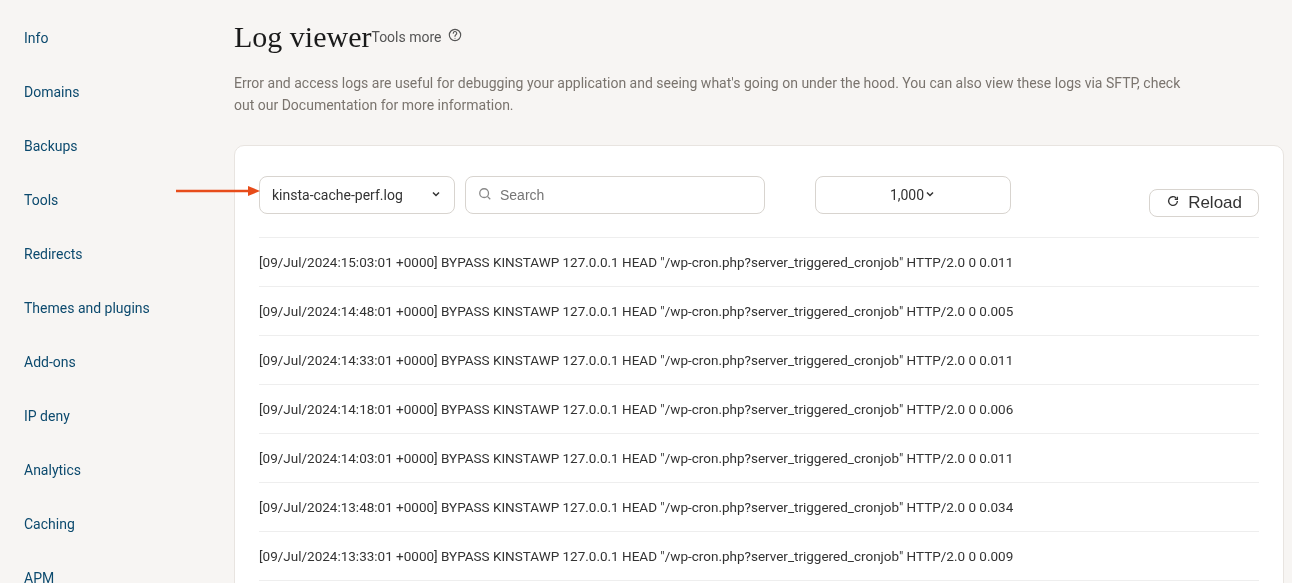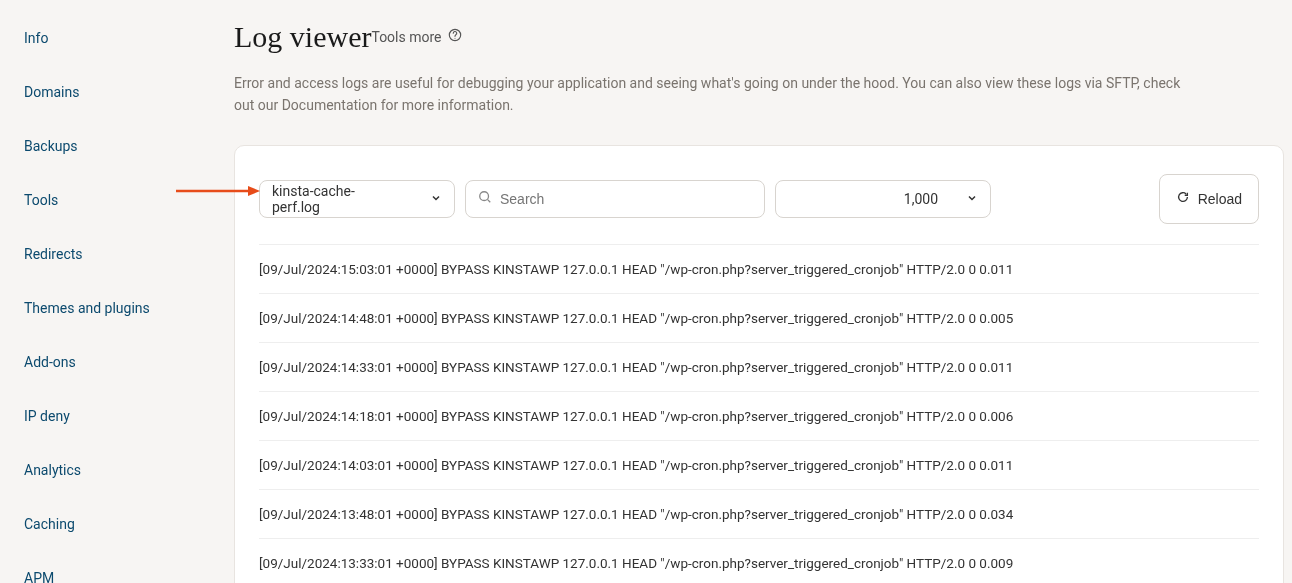--- a/index.html
+++ b/index.html
@@ -77,58 +77,59 @@
     .select-wrap, .search-wrap, .count-wrap {
       border: 1px solid #d8d4cf;
       border-radius: 8px;
       background: #fff;
       height: 38px;
       display: flex;
       align-items: center;
       padding: 0 12px;
       font-size: 14px;
       color: #333;
-      gap: 28px;
     }
     .select-wrap {
       width: 196px;
       justify-content: space-between;
       cursor: pointer;
     }
     .search-wrap {
       width: 300px;
       gap: 8px;
     }
     .search-wrap input {
       border: none;
       outline: none;
       font-size: 14px;
       width: 100%;
       background: transparent;
     }
     .count-wrap {
-      width: 216px;
-      justify-content: flex-end;
-      cursor: pointer;
+      width: 196px;
+      justify-content: center;
+      cursor: pointer;
+      margin-left: 40px;
     }
     .spacer {
       flex: 1;
     }
     .reload-btn {
       border: 1px solid #d8d4cf;
       border-radius: 8px;
       background: #fff;
-      height: 50px;
+      height: 28px;
       display: flex;
       align-items: center;
       gap: 8px;
       padding: 0 16px;
-      font-size: 14px;
+      font-size: 17px;
       color: #333;
       cursor: pointer;
+      margin-top: 15px;
     }
     .log-list {
       border-top: 1px solid #eee;
     }
     .log-row {
       padding: 16px 0;
       border-bottom: 1px solid #eee;
       font-size: 13.5px;
       color: #333;
       font-family: -apple-system, BlinkMacSystemFont, "Segoe UI", Roboto, sans-serif;

